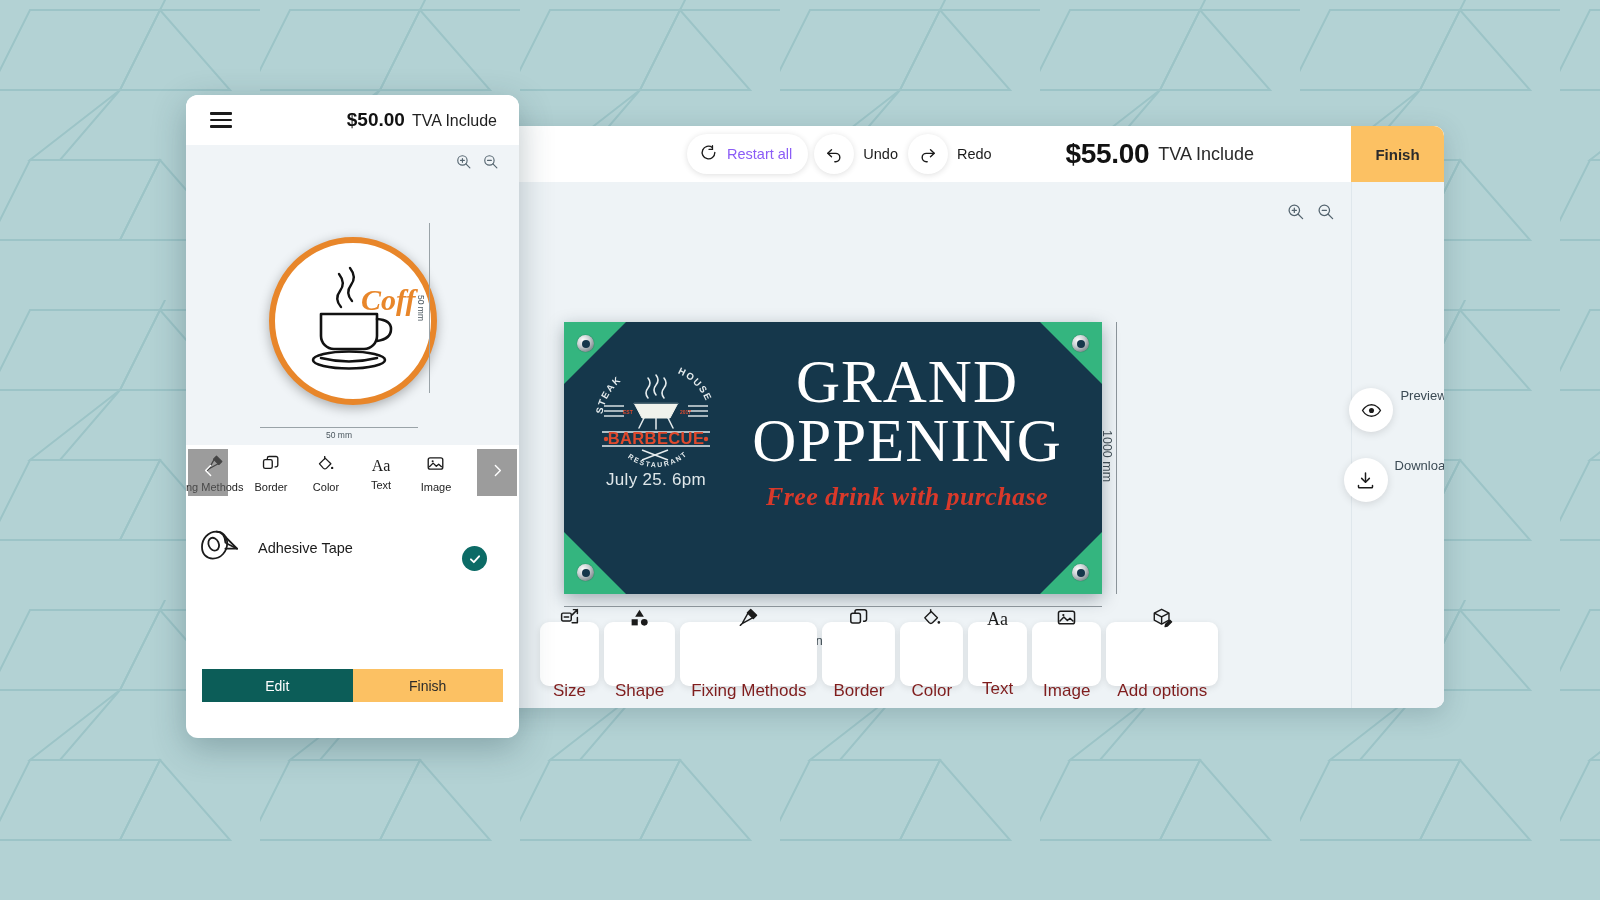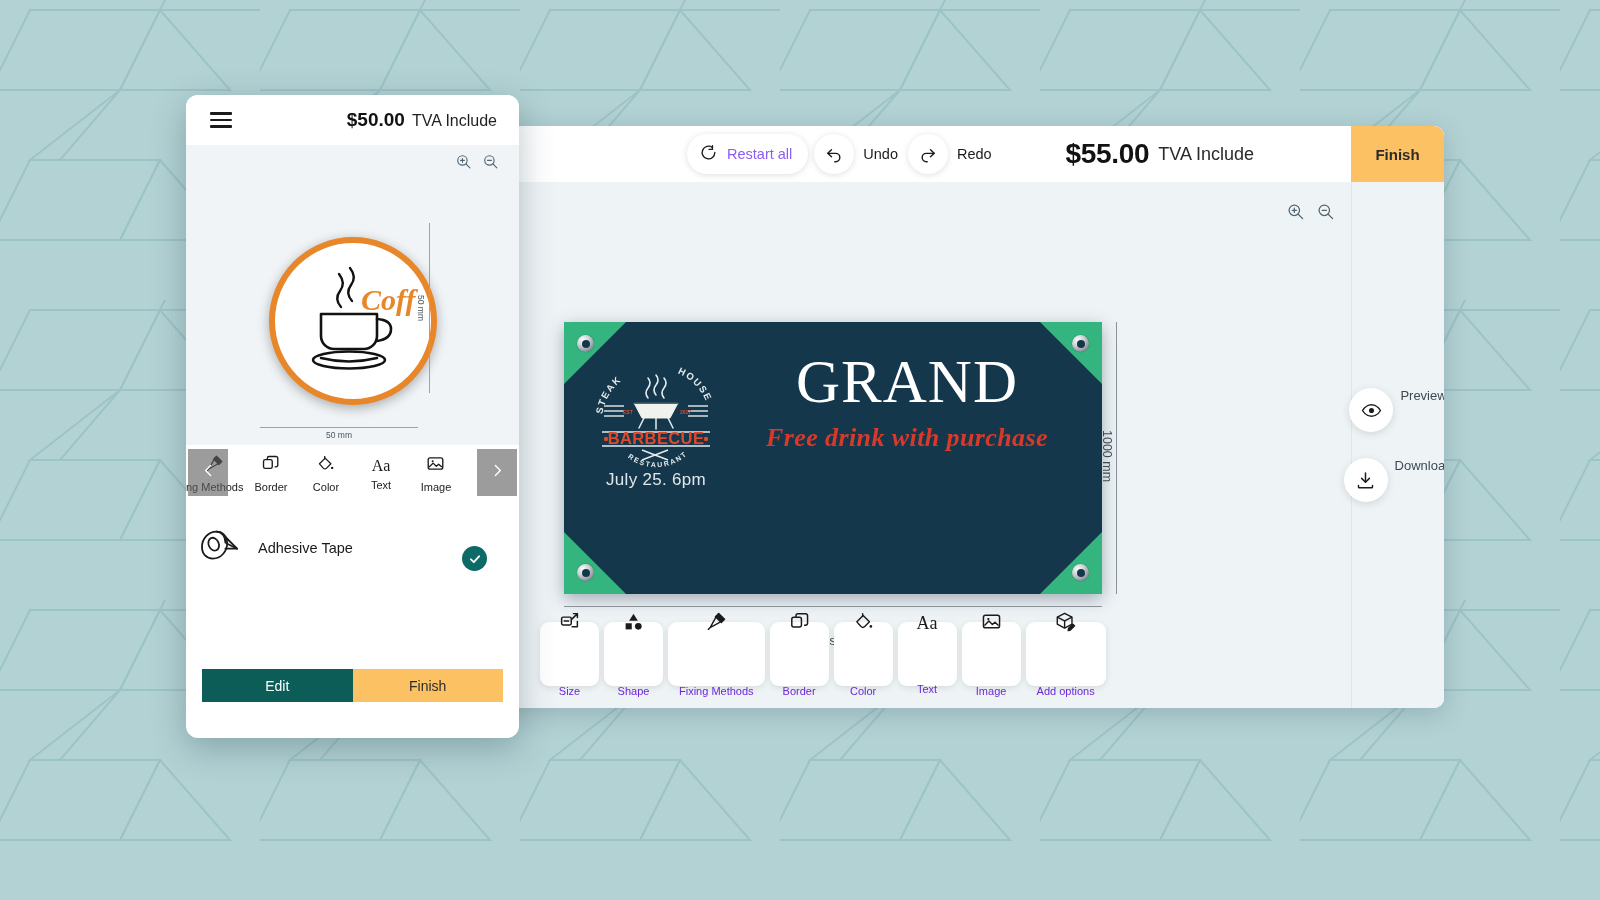--- a/index.html
+++ b/index.html
@@ -170,21 +170,21 @@
     display: flex; gap: 5px;
   }
   .tool-card {
     min-width: 59px; height: 64px;
     background: #fff; border-radius: 9px;
     box-shadow: 0 2px 7px rgba(0,0,0,.10);
     display: flex; flex-direction: column;
     align-items: center; justify-content: center; gap: 5px;
     padding: 0 11px; cursor: pointer;
   }
-  .tool-card .tl { font-size: 11px; color: #6d28d9; white-space: nowrap; margin-top: 44px; }
+  .tool-card .tl { font-size: 17px; color: #7f1d1d; white-space: nowrap; margin-top: 44px; }
 
   
   #mobile-panel {
     position: absolute;
     left: 186px; top: 95px;
     width: 333px; height: 643px;
     background: #ffffff;
     border-radius: 12px;
     box-shadow: 0 10px 34px rgba(30,60,70,.30);
     overflow: hidden;
@@ -437,20 +437,21 @@
               </g>
               <text font-family="Liberation Sans, sans-serif" font-size="7" font-weight="700" fill="#e6ecee" letter-spacing="1.8">
                 <textPath href="#arcBot" startOffset="21%">RESTAURANT</textPath>
               </text>
             </svg>
             <div id="bbq-date">July 25. 6pm</div>
           </div>
 
           <div id="banner-text">
             <div class="grand-line l1">GRAND</div>
+            <div class="grand-line l2">OPPENING</div>
             <div id="banner-sub">Free drink with purchase</div>
           </div>
         </div>
       </div>
 
       <div class="dim-line-h"></div>
       <div id="dim-thick">Thickness: 0 mm</div>
       <div class="dim-line-v"></div>
       <div id="dim-h">1000 mm</div>
 

